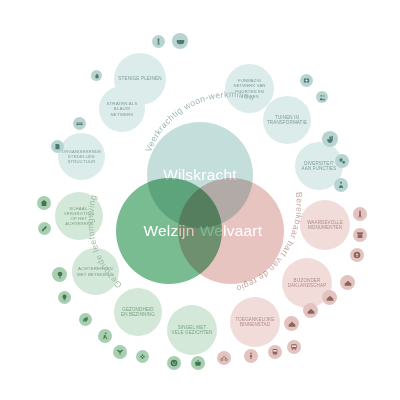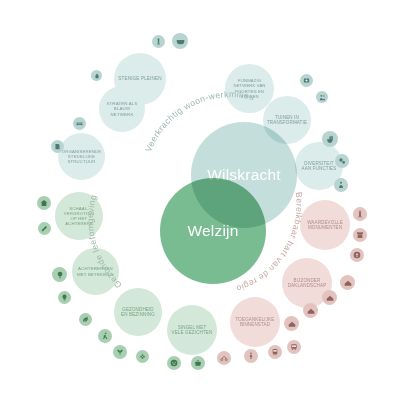--- a/index.html
+++ b/index.html
@@ -47,21 +47,20 @@
     box-sizing:border-box;
   }
   .icon svg{display:block;}
 
   
   .venn{
     position:absolute;
     border-radius:50%;
     display:flex;align-items:center;justify-content:center;
     mix-blend-mode:multiply;
-    margin-left:44px;
   }
   .venn span{
     color:#ffffff;
     font-weight:400;
     letter-spacing:.2px;
   }
   #venn-wilskracht{
     width:106px;height:106px;left:147px;top:122px;
     background:#c3dedb;
   }
@@ -378,14 +377,17 @@
       <textPath href="#p-arc-right" startOffset="3%">Bereikbaar hart van de regio</textPath>
     </text>
   </svg>
 
   <div class="venn" id="venn-wilskracht">
     <span>Wilskracht</span>
   </div>
   <div class="venn" id="venn-welzijn">
     <span>Welzijn</span>
   </div>
+  <div class="venn" id="venn-welvaart">
+    <span>Welvaart</span>
+  </div>
 
 </div>
 
 </body></html>

